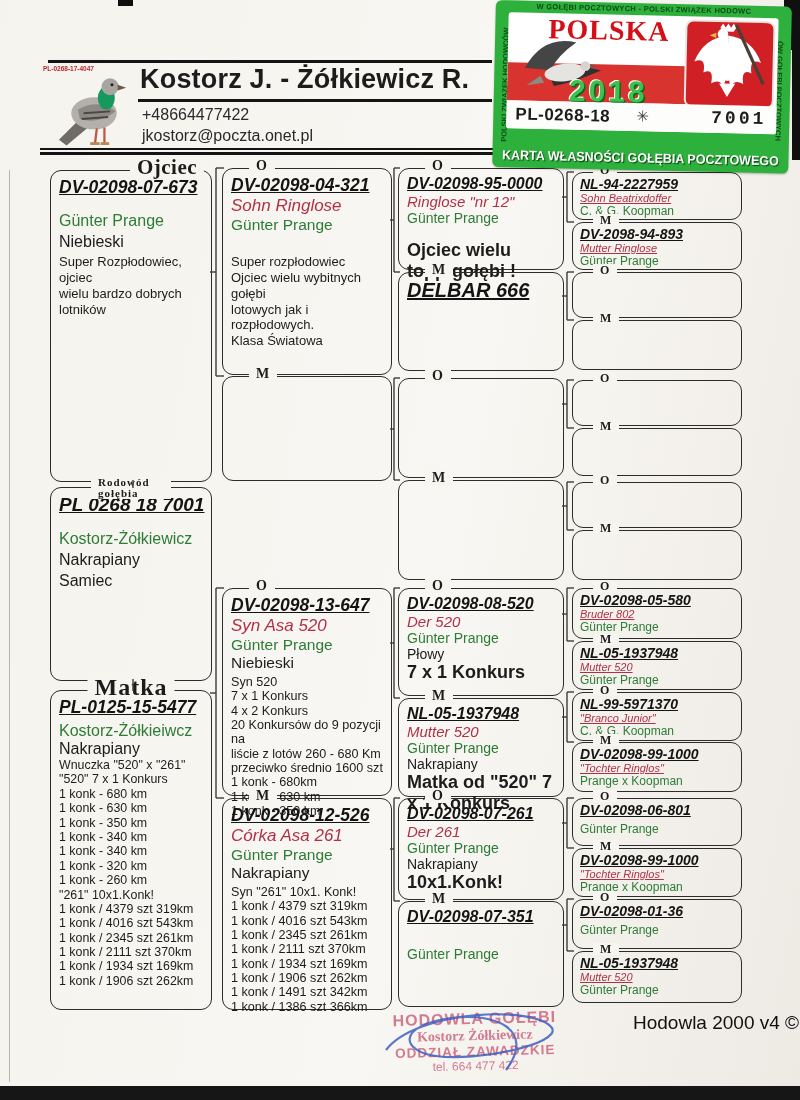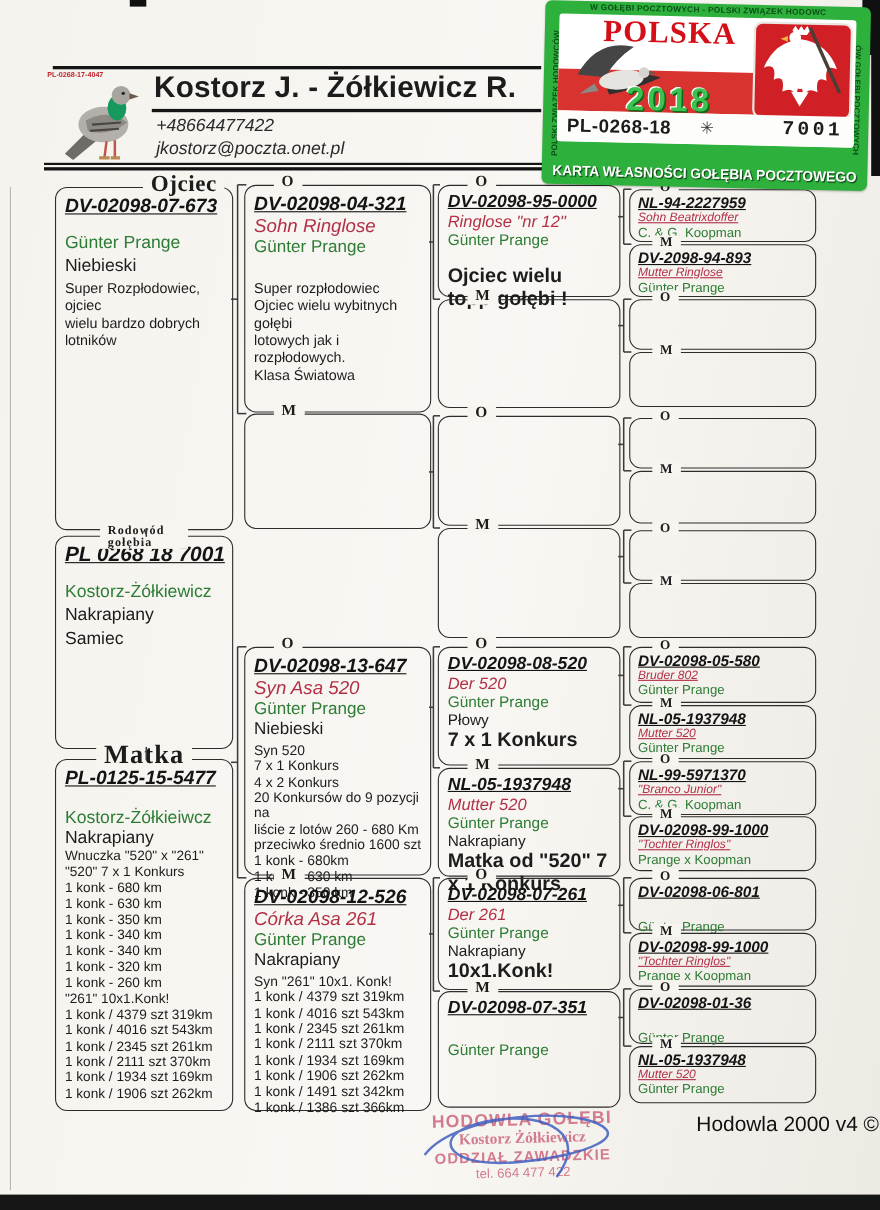--- a/index.html
+++ b/index.html
@@ -7,21 +7,21 @@
         background:linear-gradient(100deg,#f5f3ee 0%,#f9f7f3 55%,#edeae4 100%);
         font-family:"Liberation Sans",sans-serif;color:#1c1c1c;}
   
   .edge-line{position:absolute;background:#b9b5ae;}
   .corner-mark{position:absolute;background:#101010;}
   .bottom-band{position:absolute;left:0;top:1086px;width:800px;height:14px;background:#161616;}
 
   
   .rule{position:absolute;background:#141414;}
   .title{position:absolute;left:140px;top:64px;font-size:27px;font-weight:bold;letter-spacing:.2px;}
-  .contact{position:absolute;left:142px;font-size:16px;color:#2a2a2a;font-style:italic;}
+  .contact{position:absolute;left:142px;font-size:16px;color:#2a2a2a;}
   .loft-code{position:absolute;left:43px;top:65px;font-size:6.5px;color:#c0252b;font-weight:bold;}
 
   
   .card{position:absolute;left:496px;top:0;width:296px;height:167px;background:#2eb13c;
         border-radius:6px;transform:rotate(1.3deg);transform-origin:top left;z-index:5;
         box-shadow:0 1px 2px rgba(0,0,0,.25);}
   .card .edge-top{position:absolute;top:1px;left:14px;right:14px;text-align:center;font-size:7.5px;
         font-weight:bold;color:#0a4d16;white-space:nowrap;letter-spacing:.3px;}
   .card .edge-left,.card .edge-right{position:absolute;font-size:7.5px;font-weight:bold;color:#0a4d16;
         white-space:nowrap;width:150px;}
@@ -52,21 +52,21 @@
   .legend.big{font-size:21px;top:-14px;letter-spacing:.5px;margin-left:36px;}
   .legend.huge{font-size:24px;top:-16px;}
   .legend.med{font-size:11px;top:-11px;}
   .bc{padding:6px 6px 0 8px;}
   .ring{font-style:italic;font-weight:bold;text-decoration:underline;white-space:nowrap;color:#141414;}
   .ring:empty,.name:empty,.breeder:empty{display:none;}
   .name{font-style:italic;color:#b23046;}
   .breeder{color:#2d7c35;}
   .plain{color:#1c1c1c;}
   .lines{white-space:pre-line;color:#1c1c1c;}
-  .mt3{margin-top:3px;} .mt10{margin-top:17px;} .mt14{margin-top:14px;} .mt20{margin-top:20px;}
+  .mt3{margin-top:3px;} .mt10{margin-top:4px;} .mt14{margin-top:14px;} .mt20{margin-top:20px;}
 
   .c1 .ring{font-size:17.5px;} .c1 .breeder{font-size:16px;} .c1 .plain{font-size:16px;}
   .c1 .lines{font-size:13px;line-height:1.22;}
   .c1 .ring.subject{font-size:19px;}
   .c1 .lines.results{font-size:12.4px;line-height:1.16;}
 
   .g2 .ring{font-size:17.5px;} .g2 .name{font-size:17px;} .g2 .breeder{font-size:15.5px;}
   .g2 .plain{font-size:15.5px;} .g2 .lines{font-size:12.6px;line-height:1.14;}
   .g2 .lines.note{font-size:13px;line-height:1.22;}
 
@@ -333,20 +333,23 @@
     <div class="bc">
       <div class="ring">DV-02098-95-0000</div>
       <div class="name">Ringlose "nr 12"</div>
       <div class="breeder">Günter Prange</div>
       <div class="note mt14">Ojciec wielu topp-gołębi !</div>
     </div>
   </div>
 
   <div class="box g3" style="left:398px;top:272px;width:164px;height:97px;">
     <span class="legend">M</span>
+    <div class="bc">
+      <div class="ring big-ring">DELBAR 666</div>
+    </div>
   </div>
 
   <div class="box g3" style="left:398px;top:378px;width:164px;height:98px;">
     <span class="legend">O</span>
   </div>
 
   <div class="box g3" style="left:398px;top:480px;width:164px;height:98px;">
     <span class="legend">M</span>
   </div>
 

